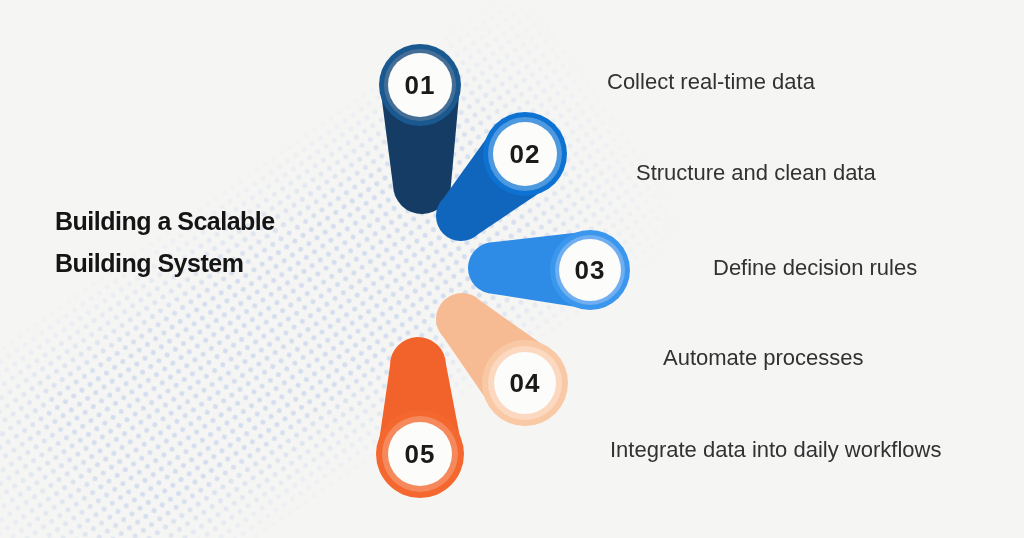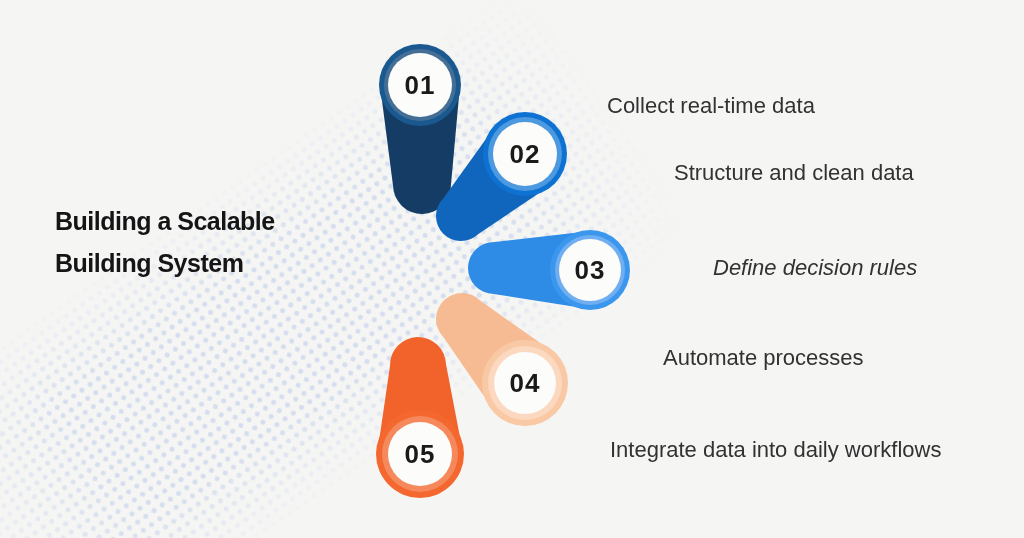--- a/index.html
+++ b/index.html
@@ -45,23 +45,23 @@
     fill:#1a1a1a;
     text-anchor:middle;
   }
   .step-label{
     position:absolute;
     font-size:22px;
     line-height:28px;
     color:#323232;
     white-space:nowrap;
   }
-  .lbl-1{left:607px;top:68px;margin-top:24px;}
-  .lbl-2{left:674px;top:159px;}
-  .lbl-3{left:713px;top:254px;font-style:italic;}
+  .lbl-1{left:607px;top:68px;}
+  .lbl-2{left:636px;top:159px;}
+  .lbl-3{left:713px;top:254px;}
   .lbl-4{left:663px;top:344px;}
   .lbl-5{left:610px;top:436px;}
 </style>
 </head>
 <body>
 
 <div class="stage">
 
   <div class="dots-rot">
     <div class="dots-fill"></div>

